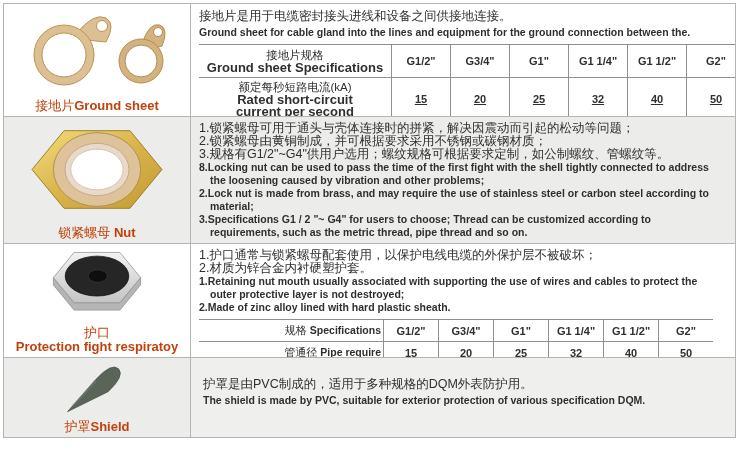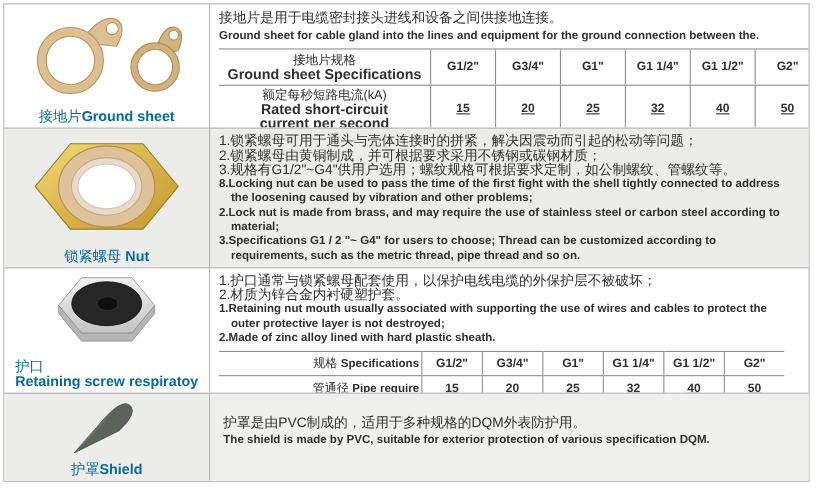--- a/index.html
+++ b/index.html
@@ -13,21 +13,21 @@
   .r1{height:112px;} .r2{height:126px;} .r3{height:113px;} .r4{height:79px;}
   .cell-left{width:187px;min-width:187px;border-right:1px solid #b4b4b4;
              display:flex;flex-direction:column;align-items:center;justify-content:space-between;
              padding:4px 0 3px 0;box-sizing:border-box;}
   .cell-right{flex:1;padding:5px 12px 0 8px;box-sizing:border-box;overflow:hidden;}
   .cell-right-box{background:#efefed;padding:19px 12px 0 12px;}
   .cn{font-size:12.5px;line-height:15px;color:#2f2f2f;}
   .en{font-size:10.5px;font-weight:bold;line-height:14px;color:#2f2f2f;}
   .list .cn{line-height:13px;}
   .list .en{line-height:13px;padding-left:11px;text-indent:-11px;}
-  .plabel{font-size:13px;text-align:left;line-height:14px;color:#0369a1;}
+  .plabel{font-size:13px;text-align:center;line-height:14px;color:#c2410c;}
   .plabel .en-l{font-weight:bold;font-size:13px;}
   table.spec{border-collapse:collapse;margin-top:5px;table-layout:fixed;}
   table.spec td{border-top:1px solid #8f8f8f;border-bottom:1px solid #8f8f8f;
                 border-left:1px solid #8f8f8f;text-align:center;vertical-align:middle;
                 padding:1px 2px;}
   table.spec tr td:first-child{border-left:none;}
   .t1{width:514px;} .t1 td{width:54px;} .t1 td.lab{width:188px;}
   .t2{width:486px;margin-top:3px;} .t2 td{width:50px;height:19px;} .t2 td.lab{width:180px;text-align:right;}
   .th-cn{font-size:11.5px;line-height:13px;}
   .th-en{font-size:13px;font-weight:bold;line-height:12px;}
@@ -136,21 +136,21 @@
               <stop offset="1" stop-color="#c4c4c4"></stop>
             </linearGradient>
           </defs>
           <path d="M6,40 L34,74 L96,74 L124,40 L124,50 L96,84 L34,84 L6,50 Z" fill="#b5b5b5" stroke="#8e8e8e"></path>
           <polygon points="6,40 34,6 96,6 124,40 96,74 34,74" fill="url(#silver)" stroke="#8e8e8e"></polygon>
           <ellipse cx="65" cy="38" rx="43" ry="27" fill="#262626" stroke="#0c0c0c"></ellipse>
           <ellipse cx="66" cy="38" rx="13" ry="8.5" fill="#0e0e0e" stroke="#3a3a3a"></ellipse>
         </svg>
         <div class="plabel">
           <div>护口</div>
-          <div class="en-l">Retaining screw respiratoy</div>
+          <div class="en-l">Protection fight respiratoy</div>
         </div>
       </div>
       <div class="cell-right list">
         <div class="cn">1.护口通常与锁紧螺母配套使用，以保护电线电缆的外保护层不被破坏；</div>
         <div class="cn">2.材质为锌合金内衬硬塑护套。</div>
         <div class="en">1.Retaining nut mouth usually associated with supporting the use of wires and cables to protect the outer protective layer is not destroyed;</div>
         <div class="en">2.Made of zinc alloy lined with hard plastic sheath.</div>
         <table class="spec t2">
           <tbody>
               <tr>

